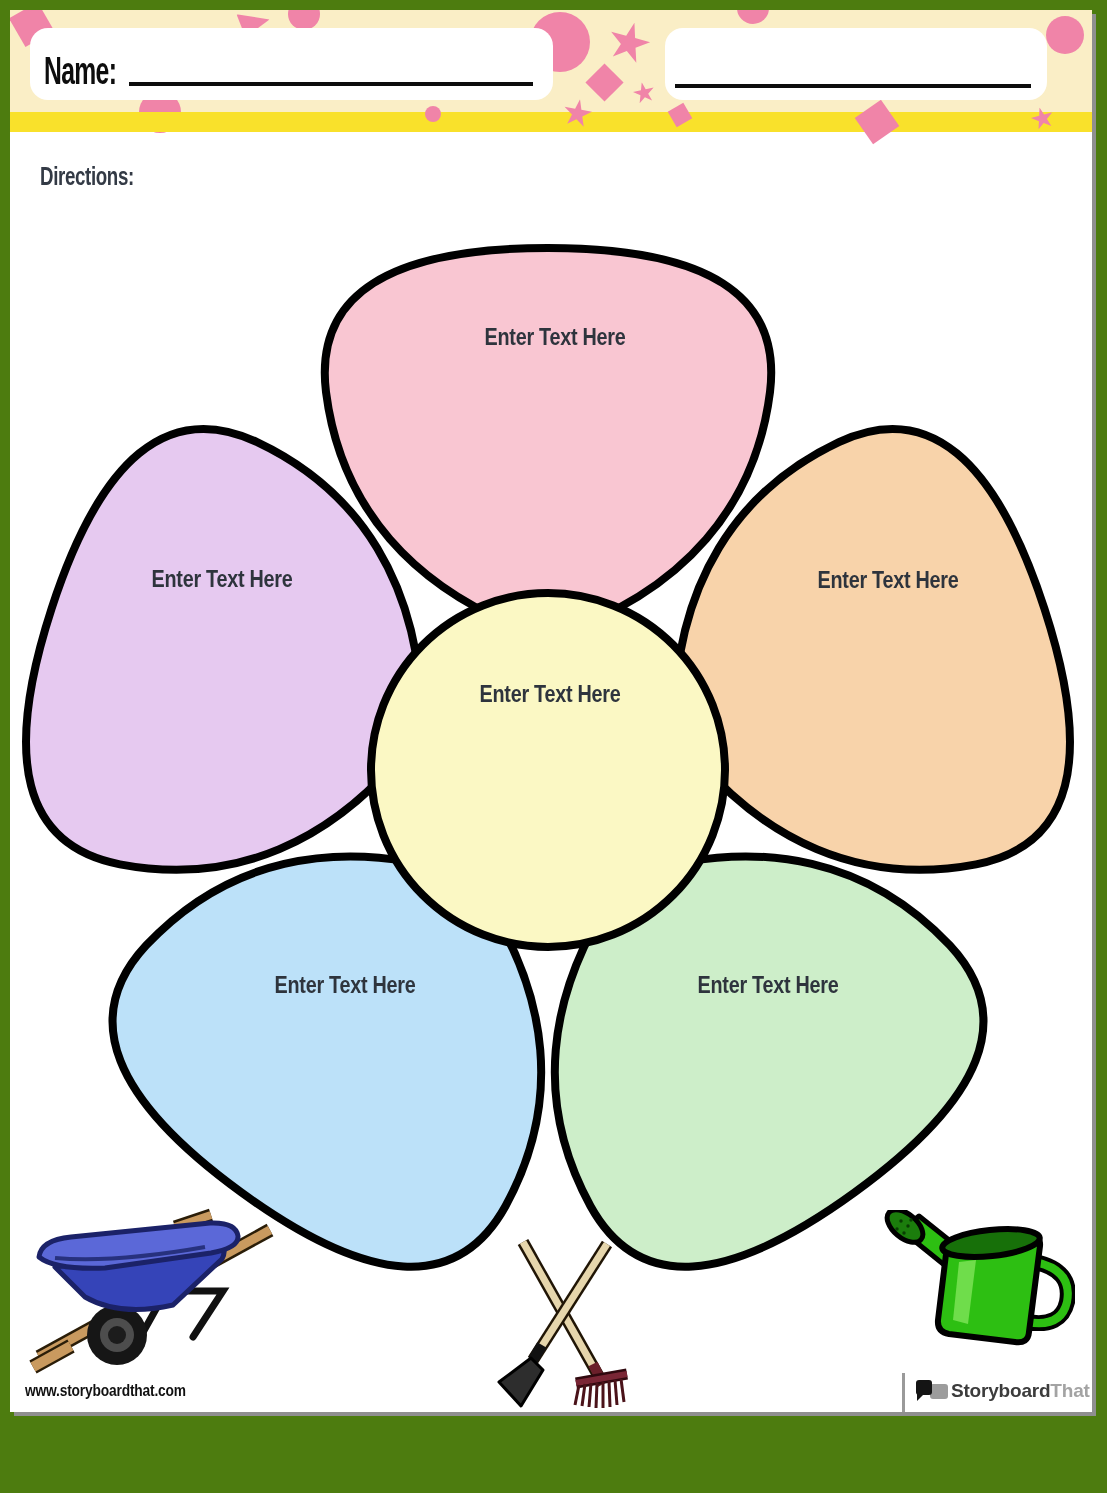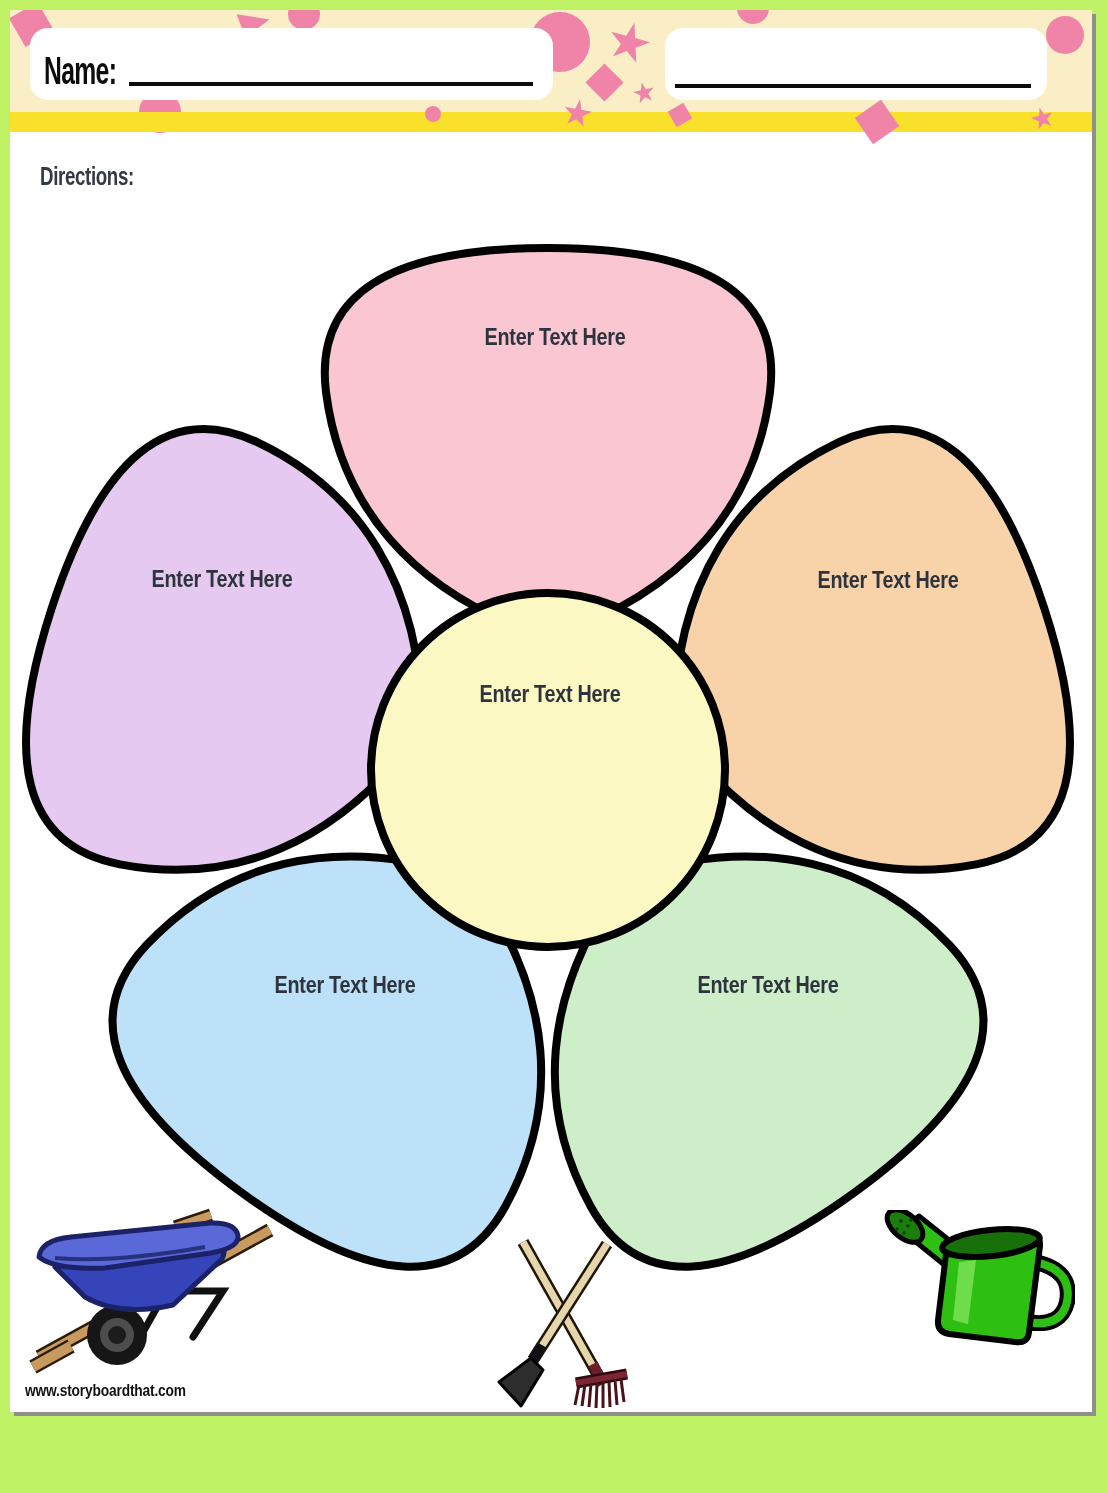--- a/index.html
+++ b/index.html
@@ -1,17 +1,17 @@
 <!DOCTYPE html>
 <html><head>
 <meta charset="utf-8">
 <style>
   html,body{margin:0;padding:0;background:#000;}
   body{width:1107px;height:1493px;font-family:"Liberation Sans",sans-serif;}
-  .canvas{position:relative;width:1107px;height:1493px;background:#bef264;overflow:hidden;}
+  .canvas{position:relative;width:1107px;height:1493px;background:#4d7c0f;overflow:hidden;}
   .page{position:absolute;left:10px;top:10px;width:1082px;height:1402px;background:#fff;overflow:hidden;box-shadow:4px 4px 0 #8f8f8f;}
 
   
   .header{position:absolute;left:0;top:0;right:0;height:122px;background:#faeec6;}
   .yellow-stripe{position:absolute;left:0;top:102px;right:0;height:20px;background:#f9e12b;z-index:2;}
   .decor{position:absolute;background:#f084a8;}
   .z1{z-index:1}.z3{z-index:3}
   .d-circle{border-radius:50%;}
   .d-diamond{transform:rotate(45deg);}
   .d-star{clip-path:polygon(50% 0%,61% 35%,98% 35%,68% 57%,79% 91%,50% 70%,21% 91%,32% 57%,2% 35%,39% 35%);}
@@ -145,15 +145,23 @@
           <circle cx="36" cy="10" r="1.7"></circle>
       </g>
       <path d="M 160 52 Q 198 60 192 92 Q 186 118 152 112" fill="none" stroke="#000" stroke-width="16" stroke-linecap="round"></path>
       <path d="M 160 52 Q 198 60 192 92 Q 186 118 152 112" fill="none" stroke="#2dbf12" stroke-width="8" stroke-linecap="round"></path>
       <path d="M 72 36 L 156 27 Q 166 26 165 36 L 154 122 Q 153 134 140 132 L 74 124 Q 62 122 63 110 Z" fill="#2dbf12" stroke="#000" stroke-width="6" stroke-linejoin="round"></path>
       <path d="M 84 52 L 101 50 L 93 114 L 78 110 Z" fill="#6fdd4b"></path>
       <ellipse cx="116" cy="33" rx="49" ry="13" transform="rotate(-6 116 33)" fill="#177009" stroke="#000" stroke-width="6"></ellipse>
     </svg>
 
     <div class="site-url">www.storyboardthat.com</div>
+    <div class="logo-box">
+      <span class="bubbles">
+        <span class="bubble-gray"></span>
+        <span class="bubble-black"></span>
+      </span>
+      <span class="logo-story">Storyboard</span>
+        <span class="logo-that">That</span>
+    </div>
 
   </div>
 </div>
 
 </body></html>

